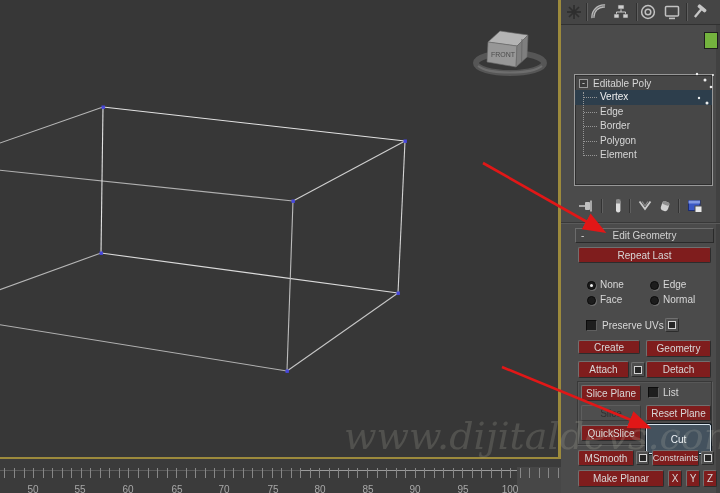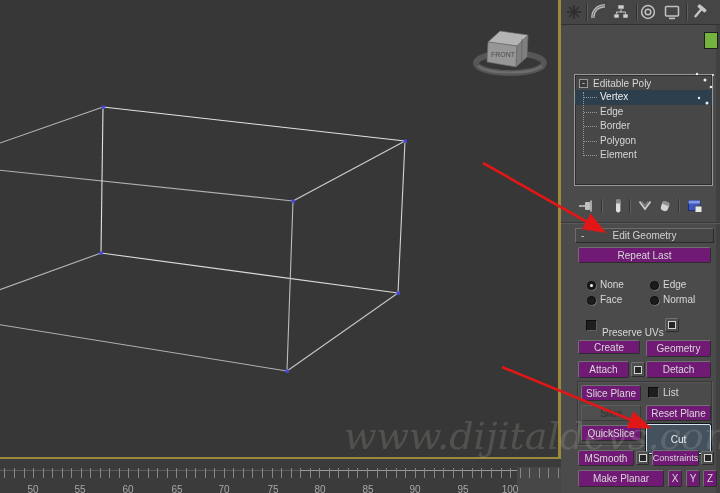--- a/index.html
+++ b/index.html
@@ -41,21 +41,21 @@
   .treestub{position:absolute;left:584px;width:13px;height:1px;border-top:1px dotted #969696;}
   
   .stackicon{position:absolute;top:198px;width:16px;height:16px;}
   .stksep{position:absolute;top:199px;width:1px;height:14px;background:#333;box-shadow:1px 0 0 #606060;}
   .panelsep{position:absolute;left:561px;top:222px;width:159px;height:1px;background:#383838;box-shadow:0 1px 0 #5a5a5a;}
   
   .rollout{position:absolute;left:575px;top:228px;width:139px;height:15px;background:#474747;
            border:1px solid;border-color:#6c6c6c #2a2a2a #2a2a2a #6c6c6c;box-sizing:border-box;
            color:#d2d2d2;font-size:10px;line-height:13px;text-align:center;}
   .rollout .minus{position:absolute;left:5px;top:0;}
-  .btn{position:absolute;background:#701a75;border:1px solid;border-color:#707070 #2c2c2c #2c2c2c #707070;
+  .btn{position:absolute;background:#7f1d1d;border:1px solid;border-color:#707070 #2c2c2c #2c2c2c #707070;
        border-radius:2px;color:#d8d8d8;font-size:10px;display:flex;align-items:center;justify-content:center;
        box-sizing:border-box;padding:0;}
   .btn.disabled{color:#313131;background:#4e4e4e;border-color:#5e5e5e #3a3a3a #3a3a3a #5e5e5e;}
   .btn.active{background:#44525e;border:1px solid #d9e4ee;box-shadow:0 0 0 1px #10181f;color:#f0f4f8;}
   .group{position:absolute;border:1px solid #383838;box-shadow:inset 1px 1px 0 rgba(255,255,255,.07),1px 1px 0 rgba(255,255,255,.10);box-sizing:border-box;}
   .grouplabel{position:absolute;top:-7px;left:5px;background:#4b4b4b;padding:0 3px;font-size:10px;color:#d6d6d6;}
   .radio{position:absolute;width:9px;height:9px;border-radius:50%;background:#1c1c1c;border:1px solid #0a0a0a;
          box-shadow:1px 1px 0 #6b6b6b;box-sizing:border-box;}
   .radio.sel::after{content:'';position:absolute;left:2px;top:2px;width:3px;height:3px;border-radius:50%;background:#f2f2f2;}
   .rlabel{position:absolute;font-size:10px;color:#d8d8d8;}
@@ -290,21 +290,21 @@
   <div class="radio sel" style="left:587px;top:281px"></div>
   <span class="rlabel" style="left:600px;top:279px">None</span>
   <div class="radio" style="left:650px;top:281px"></div>
   <span class="rlabel" style="left:663px;top:279px">Edge</span>
   <div class="radio" style="left:587px;top:296px"></div>
   <span class="rlabel" style="left:600px;top:294px">Face</span>
   <div class="radio" style="left:650px;top:296px"></div>
   <span class="rlabel" style="left:663px;top:294px">Normal</span>
 
   <div class="cb" style="left:586px;top:320px"></div>
-  <span class="rlabel" style="left:602px;top:327px">Preserve UVs</span>
+  <span class="rlabel" style="left:602px;top:320px">Preserve UVs</span>
   <div class="mini" style="left:665px;top:318px;width:14px;height:14px">
       <span></span>
     </div>
 
   <div class="btn" style="left:578px;top:340px;width:62px;height:14px">Create</div>
   <div class="btn" style="left:646px;top:340px;width:65px;height:17px">Geometry</div>
   <div class="btn" style="left:578px;top:361px;width:51px;height:17px">Attach</div>
   <div class="mini" style="left:631px;top:362px;width:14px;height:15px">
       <span></span>
     </div>

